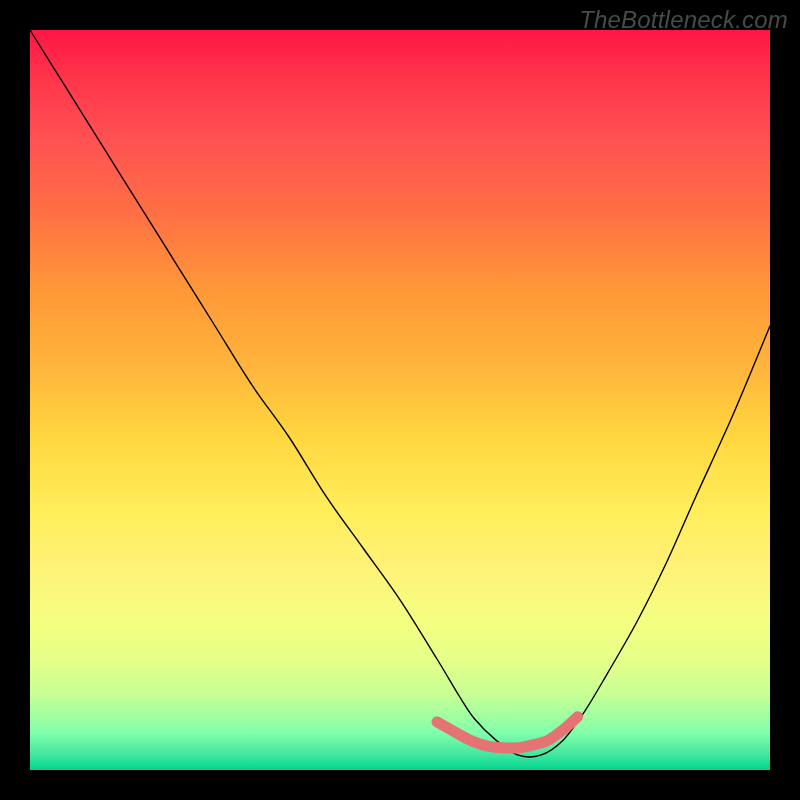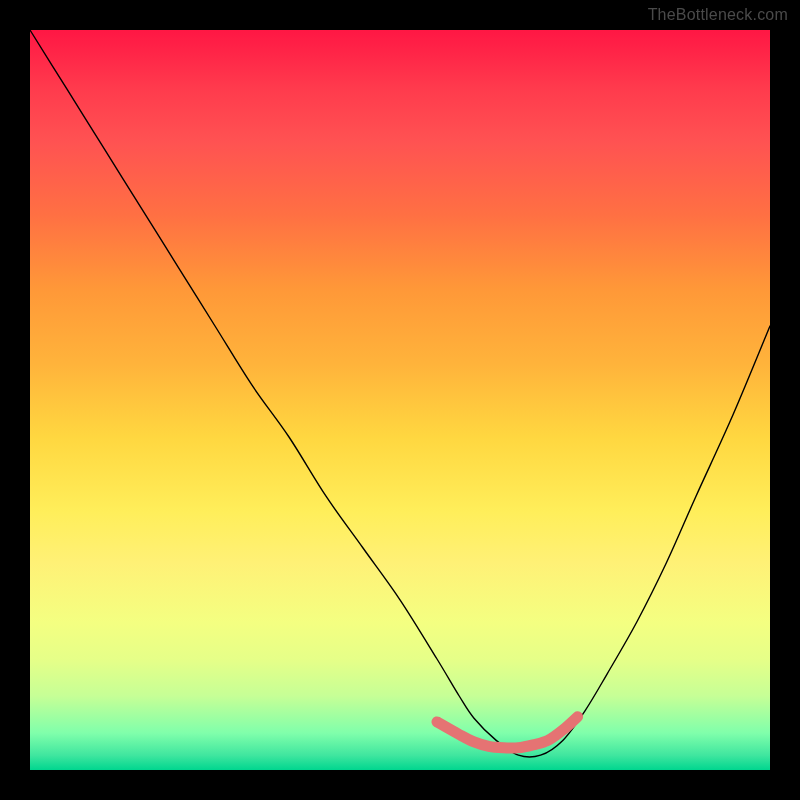--- a/index.html
+++ b/index.html
@@ -40,24 +40,25 @@
       #80ffab 95%,
       #40e69f 98%,
       #00d68f 100%
     );
   }
   .watermark {
     position: absolute;
     top: 6px;
     right: 12px;
     color: #4a4a4a;
-    font-size: 16px;
+    font-size: 24px;
     font-weight: 500;
     letter-spacing: 0.2px;
     z-index: 5;
+    font-style: italic;
   }
   svg.curve {
     position: absolute;
     left: 0;
     top: 0;
     width: 740px;
     height: 740px;
     overflow: visible;
   }
   .curve-path {

